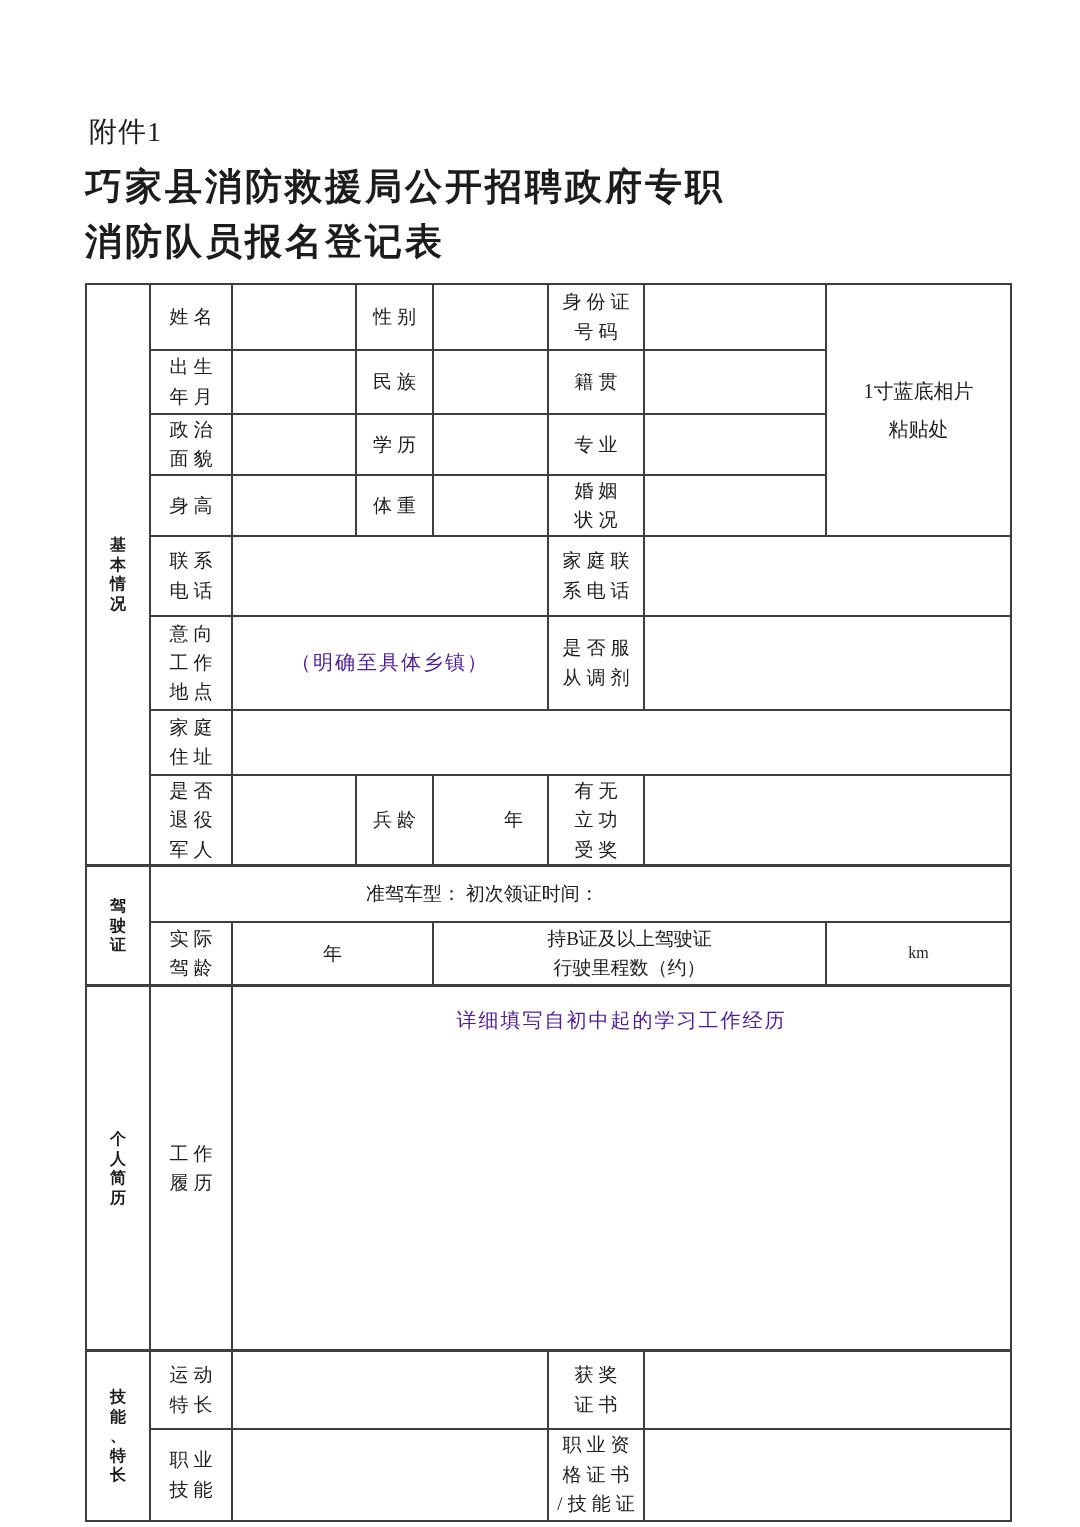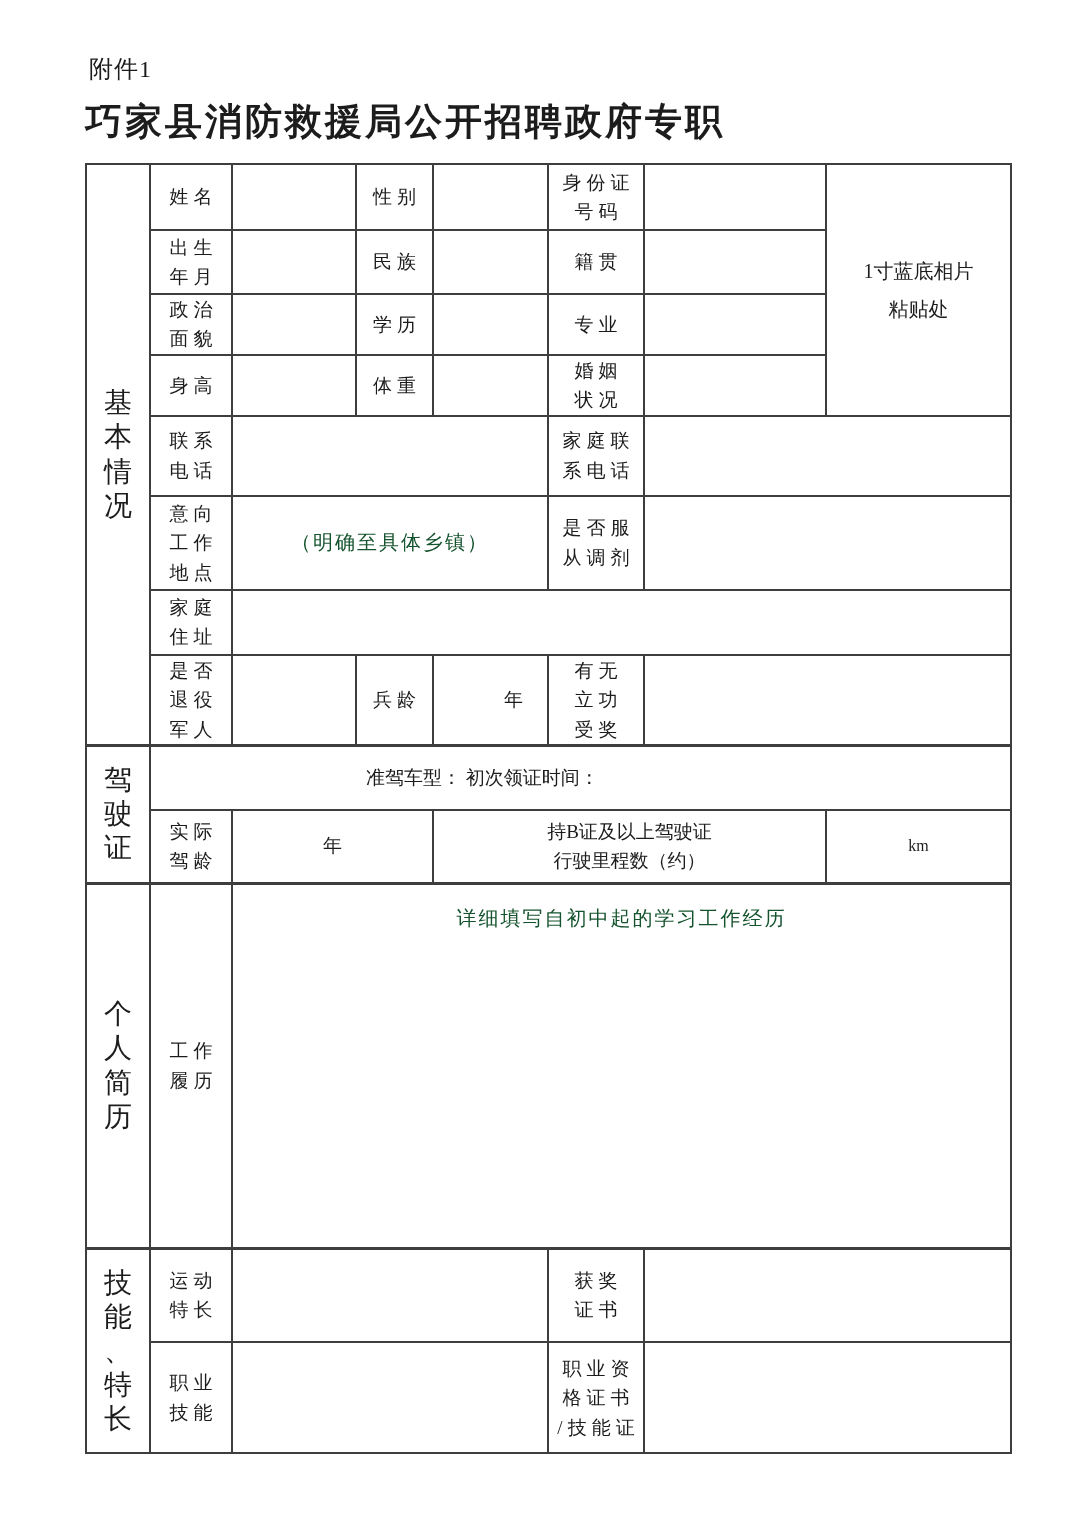--- a/index.html
+++ b/index.html
@@ -8,23 +8,23 @@
     width: 1080px;
     height: 1527px;
     background: #ffffff;
     color: #1c1c1c;
     font-family: "Liberation Serif", "DejaVu Serif", serif;
     overflow: hidden;
   }
   .content { margin-left: 85px; width: 925px; }
 
   .attachment {
-    padding-top: 54px;
+    padding-top: 114px;
     margin-left: 4px;
-    font-size: 24px;
+    font-size: 28px;
     line-height: 1.3;
     letter-spacing: 1px;
   }
   .title {
     text-align: left;
     font-weight: bold;
     font-size: 37px;
     line-height: 1.48;
     letter-spacing: 3px;
   }
@@ -44,32 +44,32 @@
     font-size: 19px;
     line-height: 1.55;
   }
   tr.thick td { border-top-width: 3px; }
 
   .pre { white-space: pre-line; }
   .lbl { letter-spacing: 5px; padding-left: 5px; display: inline-block; }
 
   .vhead {
     font-family: "Liberation Sans", "DejaVu Sans", sans-serif;
-    font-weight: normal;
-    font-size: 28px;
+    font-weight: bold;
+    font-size: 16px;
     line-height: 1.22;
     width: 1.15em;
     margin: 16px auto;
     word-break: break-all;
     line-break: anywhere;
     letter-spacing: 0;
   }
 
   .red-note {
-    color: #14532d;
+    color: #4c1d95;
     font-size: 20px;
     letter-spacing: 2px;
   }
   .resume-cell { vertical-align: top; }
   .resume-note { display: block; padding-top: 18px; }
 
   .unit-right { text-align: right; padding-right: 24px; }
 
   .license-row-cell { text-align: left; }
   .license-inline { display: inline-block; }
@@ -79,20 +79,21 @@
   .photo-cell { font-size: 20px; line-height: 1.9; }
   .km { font-size: 16px; }
 </style>
 </head>
 <body>
 
 <div class="page">
   <div class="content">
     <div class="attachment">附件1</div>
     <div class="title title-first">巧家县消防救援局公开招聘政府专职</div>
+    <div class="title">消防队员报名登记表</div>
 
     <table class="form">
       <colgroup>
         <col style="width:64px">
           <col style="width:82px">
           <col style="width:124px">
           <col style="width:77px">
         <col style="width:115px">
           <col style="width:96px">
           <col style="width:182px">

